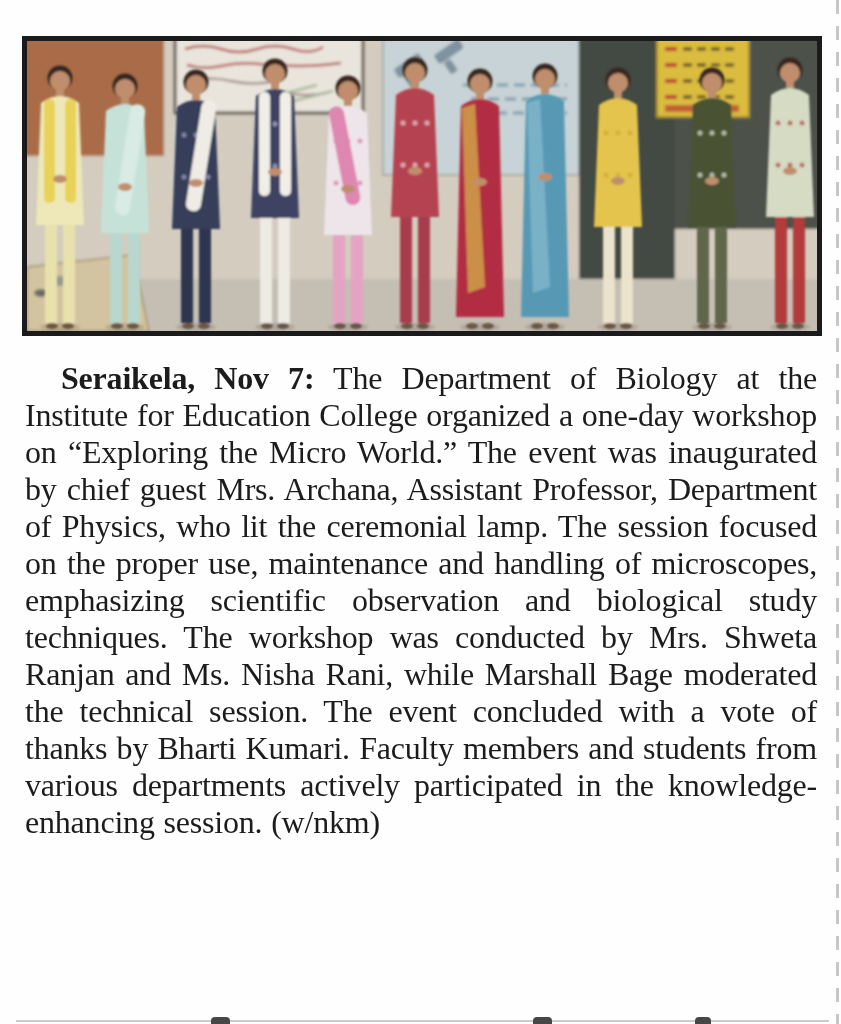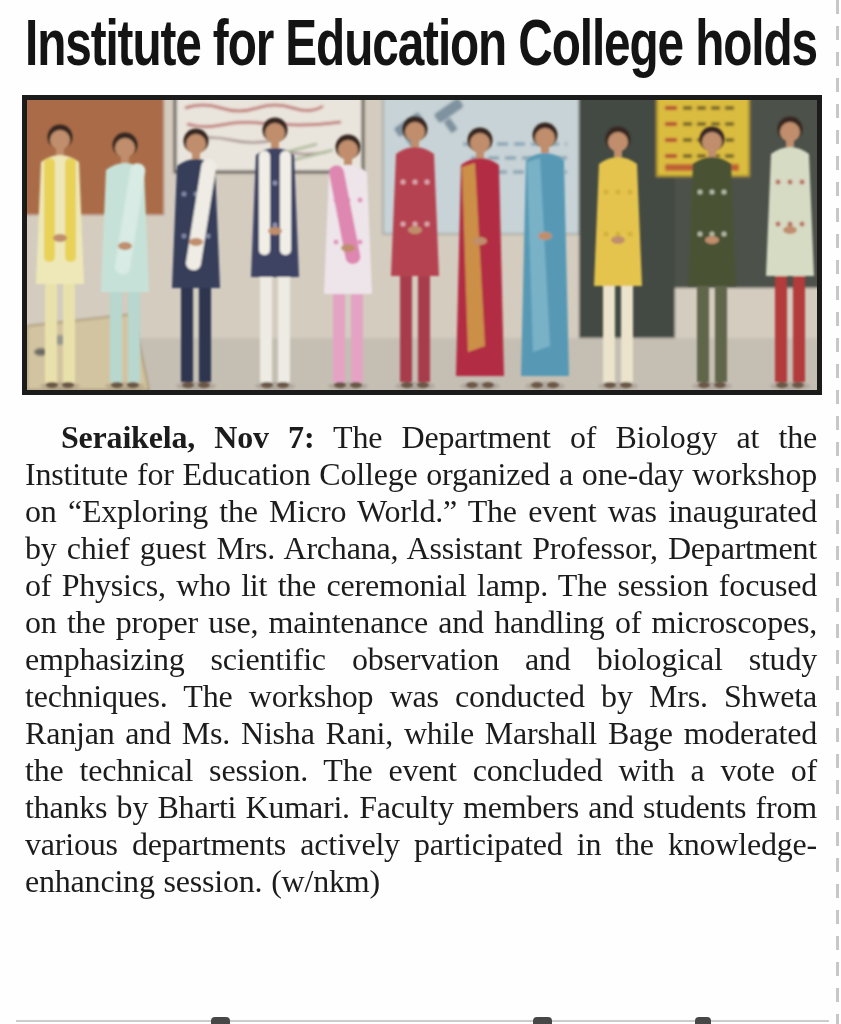--- a/index.html
+++ b/index.html
@@ -34,21 +34,20 @@
   .fragments{position:absolute;left:16px;right:12px;top:1017px;height:7px;}
   .frag-line{position:absolute;left:0;right:0;top:3px;height:2px;background:#cccccc;}
   .frag{position:absolute;top:0;height:7px;background:#474747;border-radius:4px 4px 0 0;display:block;}
 </style>
 </head>
 <body>
 
 <div class="page">
 
   <h1 class="headline">
-    <span class="hl-line"><span class="fit-line" style="transform: scaleX(0.746488);">Institute for Education College holds</span></span>
   </h1>
 
   <figure class="photo">
     <svg viewBox="0 0 790 290" preserveAspectRatio="none">
       <defs>
         <filter id="soft" x="-5%" y="-5%" width="110%" height="110%">
             <feGaussianBlur stdDeviation="1.4"></feGaussianBlur>
           </filter>
         <filter id="soft2" x="-5%" y="-5%" width="110%" height="110%">
             <feGaussianBlur stdDeviation="0.9"></feGaussianBlur>

